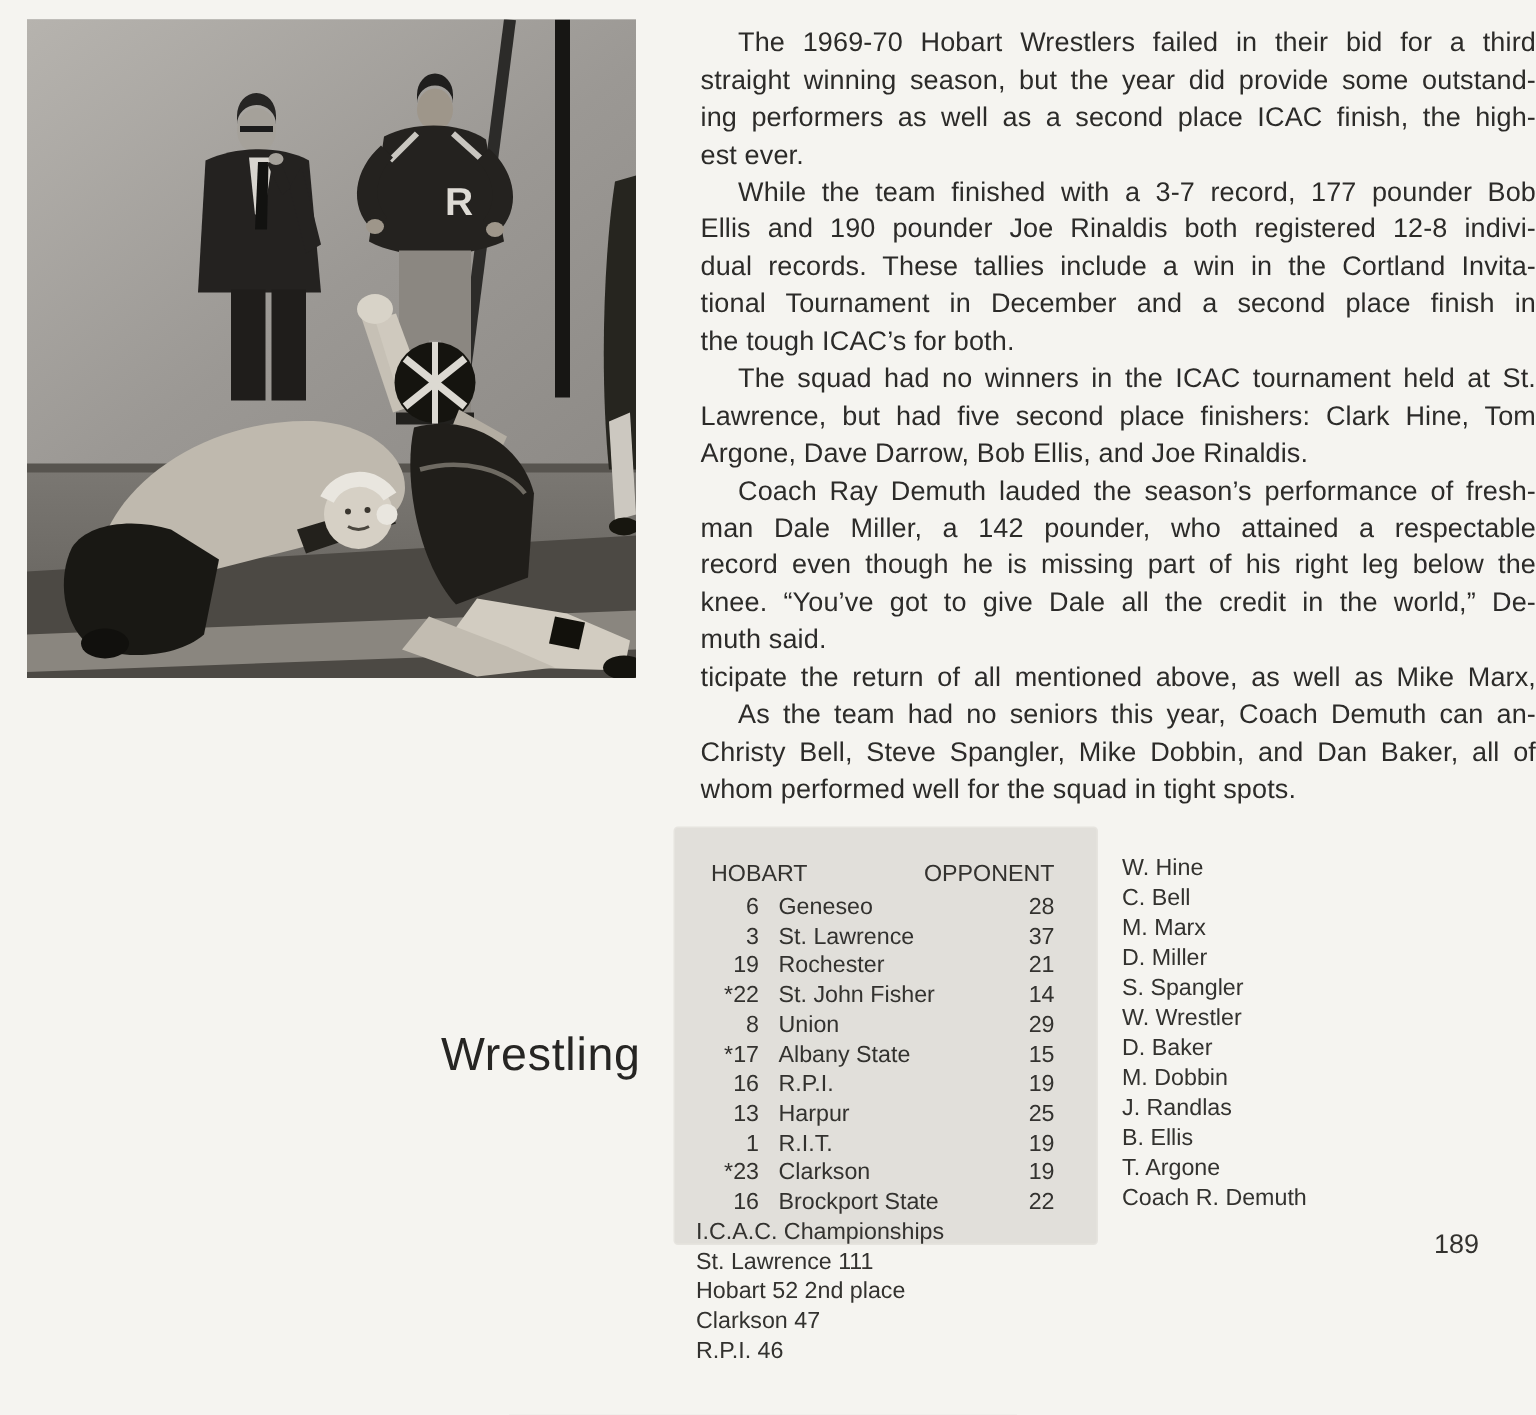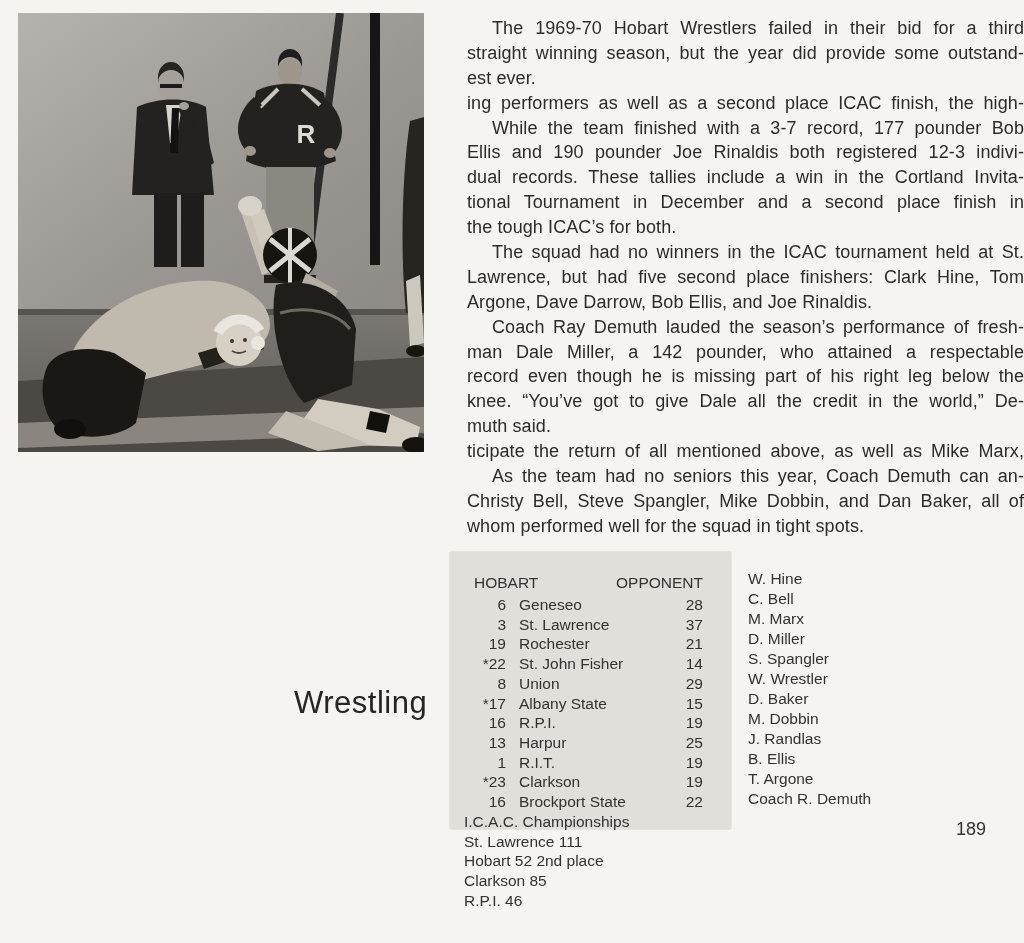--- a/index.html
+++ b/index.html
@@ -144,24 +144,24 @@
         <polygon points="352,398 372,402 368,420 348,416" fill="#12110c"></polygon>
         <ellipse cx="398" cy="432" rx="14" ry="8" fill="#14130e"></ellipse>
       </g>
     </svg>
   </div>
 
   <div class="article">
 
   <div class="bodyline j ind">The 1969-70 Hobart Wrestlers failed in their bid for a third</div>
       <div class="bodyline j">straight winning season, but the year did provide some outstand-</div>
+      <div class="bodyline j">ing performers as well as a second place ICAC finish, the high-</div>
       <div class="bodyline">est ever.</div>
-      <div class="bodyline j">ing performers as well as a second place ICAC finish, the high-</div>
       <div class="bodyline j ind">While the team finished with a 3-7 record, 177 pounder Bob</div>
-      <div class="bodyline j">Ellis and 190 pounder Joe Rinaldis both registered 12-3 indivi-</div>
+      <div class="bodyline j">Ellis and 190 pounder Joe Rinaldis both registered 12-8 indivi-</div>
       <div class="bodyline j">dual records. These tallies include a win in the Cortland Invita-</div>
       <div class="bodyline j">tional Tournament in December and a second place finish in</div>
       <div class="bodyline">the tough ICAC’s for both.</div>
       <div class="bodyline j ind">The squad had no winners in the ICAC tournament held at St.</div>
       <div class="bodyline j">Lawrence, but had five second place finishers: Clark Hine, Tom</div>
       <div class="bodyline">Argone, Dave Darrow, Bob Ellis, and Joe Rinaldis.</div>
       <div class="bodyline j ind">Coach Ray Demuth lauded the season’s performance of fresh-</div>
       <div class="bodyline j">man Dale Miller, a 142 pounder, who attained a respectable</div>
       <div class="bodyline j">record even though he is missing part of his right leg below the</div>
       <div class="bodyline j">knee. “You’ve got to give Dale all the credit in the world,” De-</div>
@@ -235,21 +235,21 @@
         <span class="shome">16</span>
         <span class="sname">Brockport State</span>
         <span class="saway">22</span>
       </div>
       </div>
     <div>
 
     <div class="sfoot">I.C.A.C. Championships</div>
         <div class="sfoot">St. Lawrence 111</div>
         <div class="sfoot">Hobart 52 2nd place</div>
-        <div class="sfoot">Clarkson 85</div>
+        <div class="sfoot">Clarkson 47</div>
         <div class="sfoot">R.P.I. 46</div>
       </div>
   </div>
 
   <div class="roster">
 
   <div class="rname">W. Hine</div>
       <div class="rname">C. Bell</div>
       <div class="rname">M. Marx</div>
       <div class="rname">D. Miller</div>

